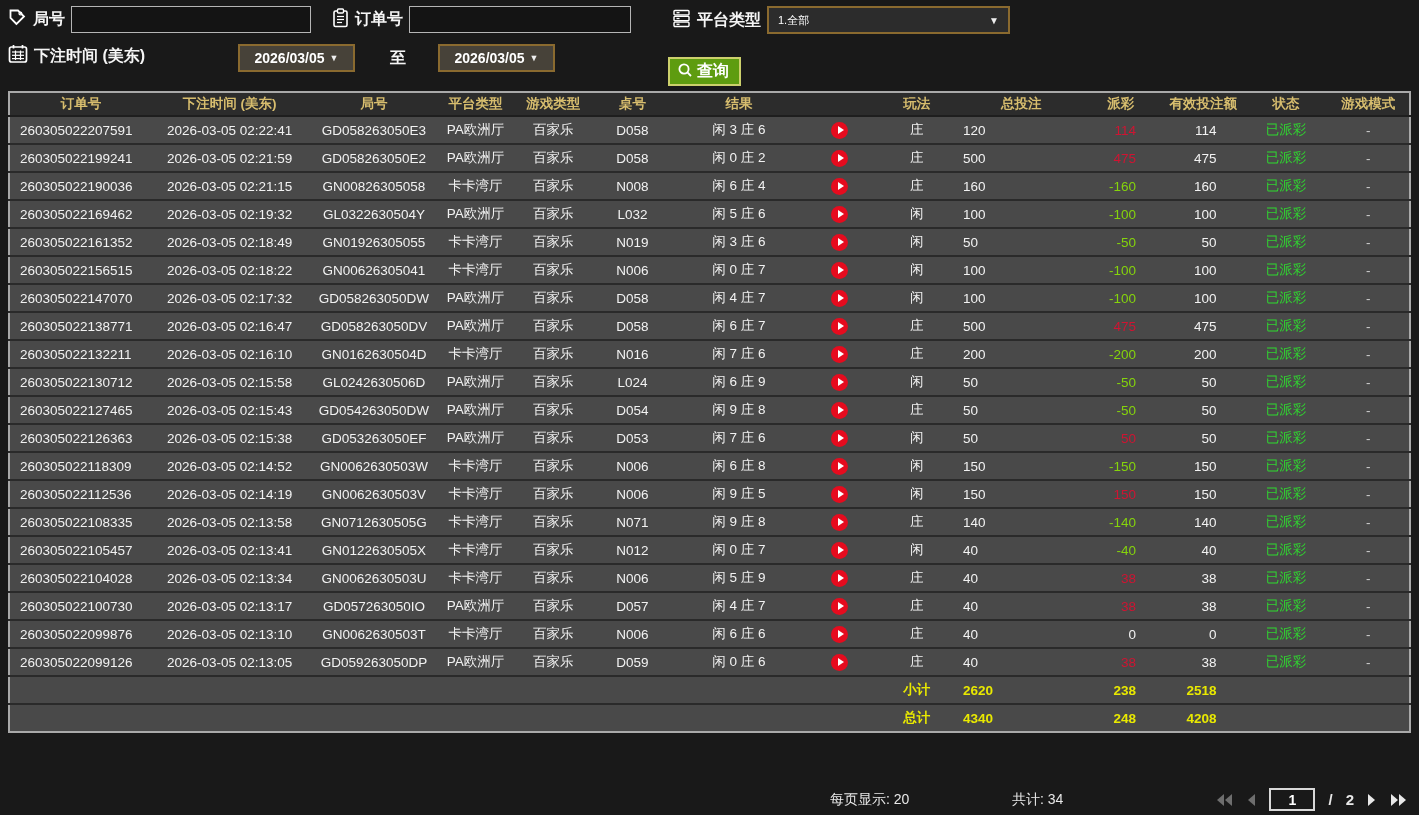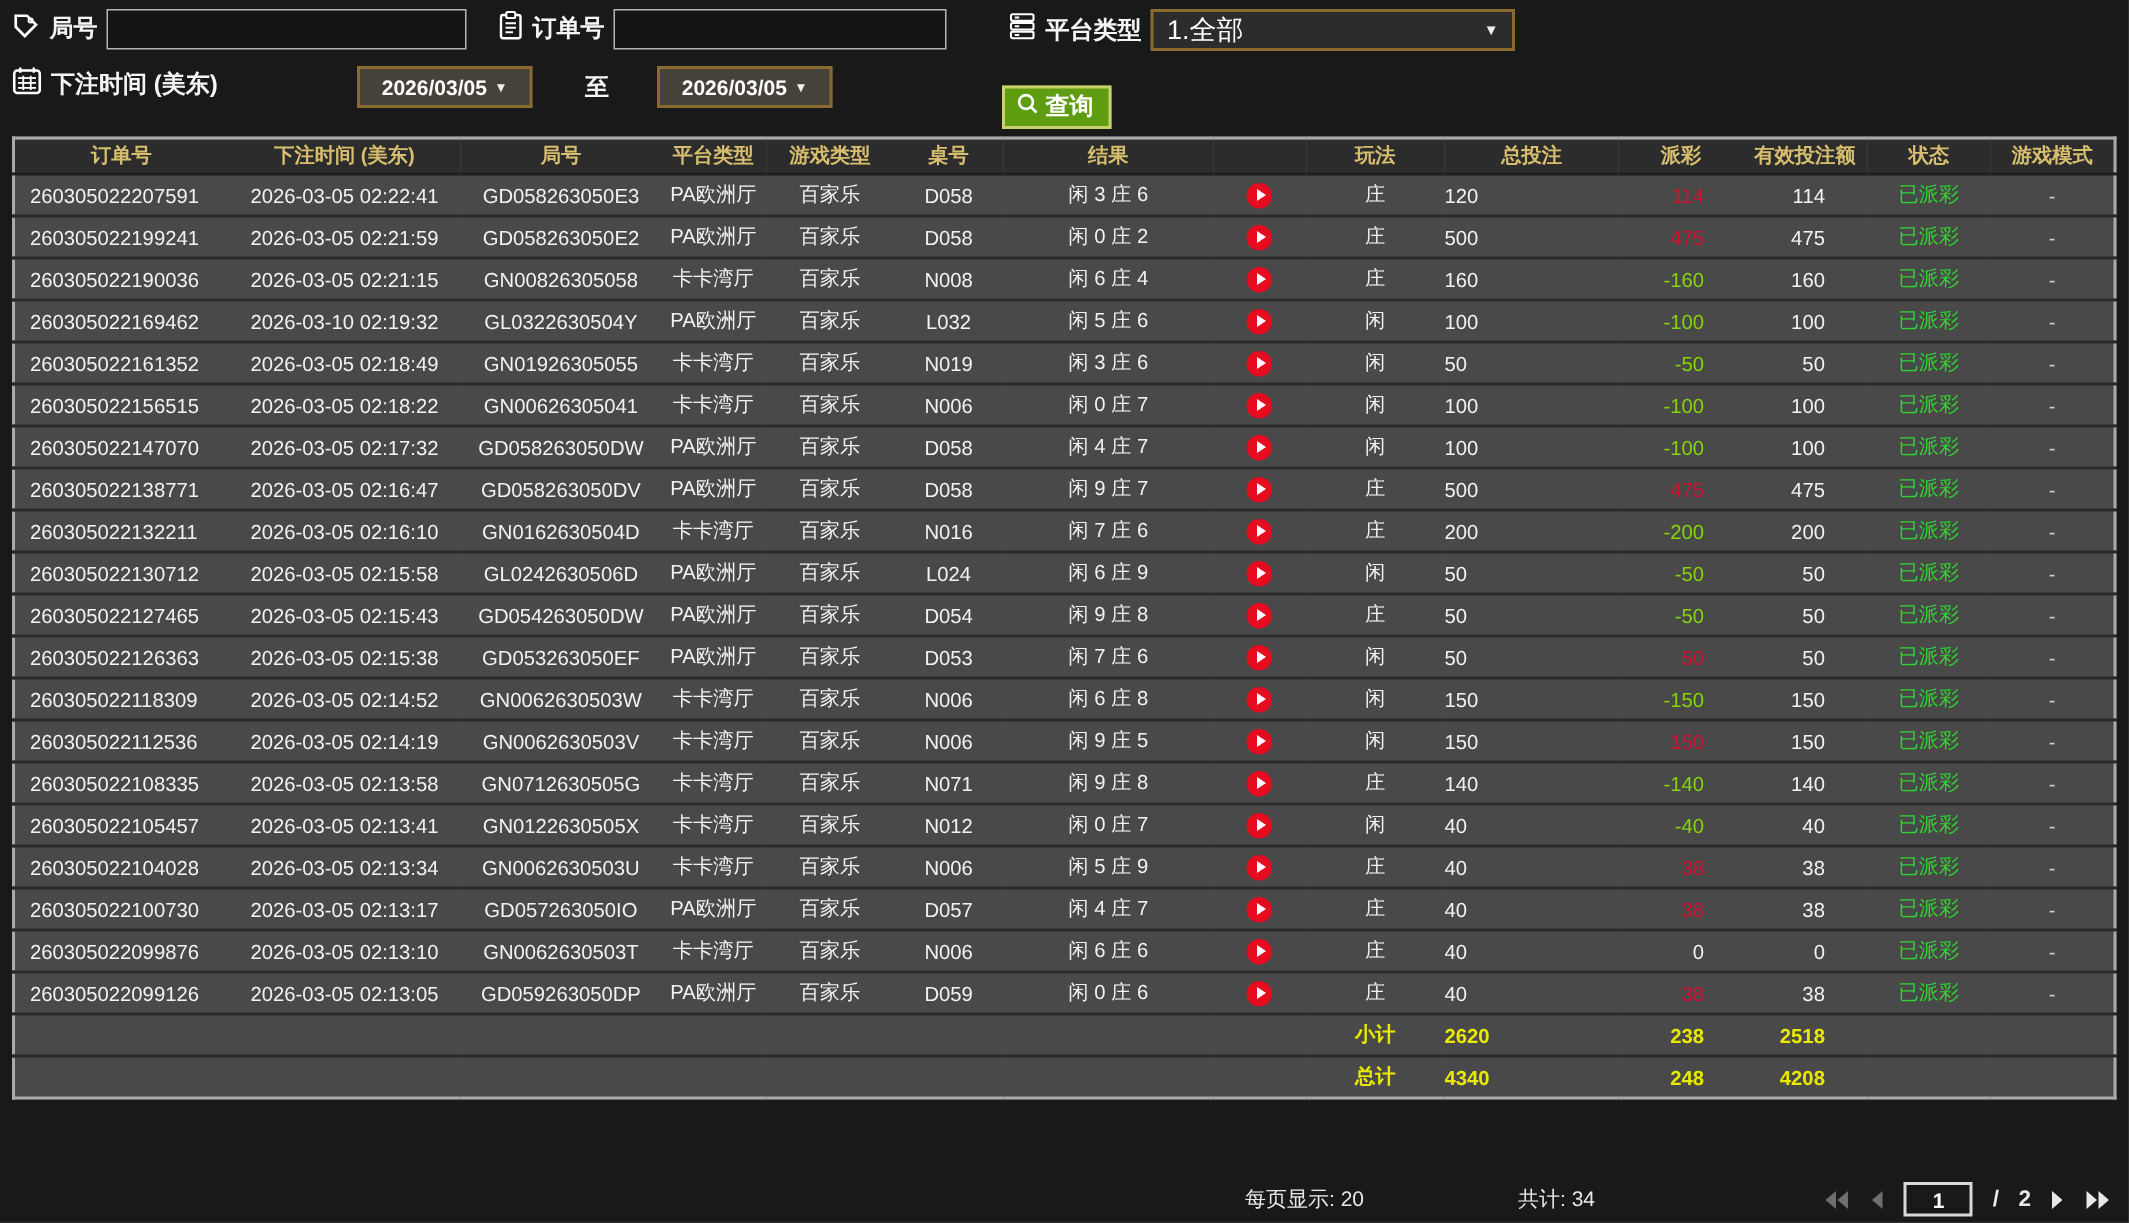--- a/index.html
+++ b/index.html
@@ -12,21 +12,21 @@
 
   .abs{position:absolute}
   .grp{display:flex;align-items:center;gap:6px}
   .lbl{font-size:16px;font-weight:bold;color:#f5f5f5;white-space:nowrap}
   .txt-input{width:240px;height:27px;background:#141414;border:1px solid #b5b5b5;color:#eee;
              font-size:14px;padding:0 6px;outline:none}
   .icon-svg{display:inline-block}
 
   .select-box{width:243px;height:28px;background:#2c2c2c;border:2px solid var(--picker-border);
               display:flex;align-items:center;justify-content:space-between;padding:0 9px;cursor:pointer}
-  .select-box .val{font-size:18px;color:#fff}
+  .select-box .val{font-size:11px;color:#fff}
   .select-box .arrow{font-size:10px;color:#eee}
 
   .date-box{width:117px;height:28px;background:#474239;border:2px solid var(--picker-border);
             display:flex;align-items:center;justify-content:center;gap:5px;cursor:pointer}
   .date-box .val{font-size:14px;font-weight:bold;color:#fff}
   .date-box .arrow{font-size:9px;color:#eee}
 
   .search-btn{height:29px;padding:0 10px 0 7px;background:var(--button-green);border:2px solid #ccd06c;
               display:flex;align-items:center;gap:4px;cursor:pointer}
   .search-btn .s-lbl{font-size:16px;font-weight:bold;color:#fff}
@@ -234,21 +234,21 @@
     </td>
     <td>庄</td>
     <td class="c-total">160</td>
     <td class="c-payout sign-loss">-160</td>
     <td class="c-valid">160</td>
     <td class="c-status">已派彩</td>
     <td class="c-mode">-</td>
   </tr>
         <tr class="data-row">
     <td class="c-order">260305022169462</td>
-    <td>2026-03-10 02:19:32</td>
+    <td>2026-03-05 02:19:32</td>
     <td>GL0322630504Y</td>
     <td>PA欧洲厅</td>
     <td>百家乐</td>
     <td>L032</td>
     <td>闲 5 庄 6</td>
     <td>
       <span class="play-btn">
               <span class="play-tri"></span>
             </span>
     </td>
@@ -319,21 +319,21 @@
     <td class="c-status">已派彩</td>
     <td class="c-mode">-</td>
   </tr>
         <tr class="data-row">
     <td class="c-order">260305022138771</td>
     <td>2026-03-05 02:16:47</td>
     <td>GD058263050DV</td>
     <td>PA欧洲厅</td>
     <td>百家乐</td>
     <td>D058</td>
-    <td>闲 9 庄 7</td>
+    <td>闲 6 庄 7</td>
     <td>
       <span class="play-btn">
               <span class="play-tri"></span>
             </span>
     </td>
     <td>庄</td>
     <td class="c-total">500</td>
     <td class="c-payout sign-win">475</td>
     <td class="c-valid">475</td>
     <td class="c-status">已派彩</td>

